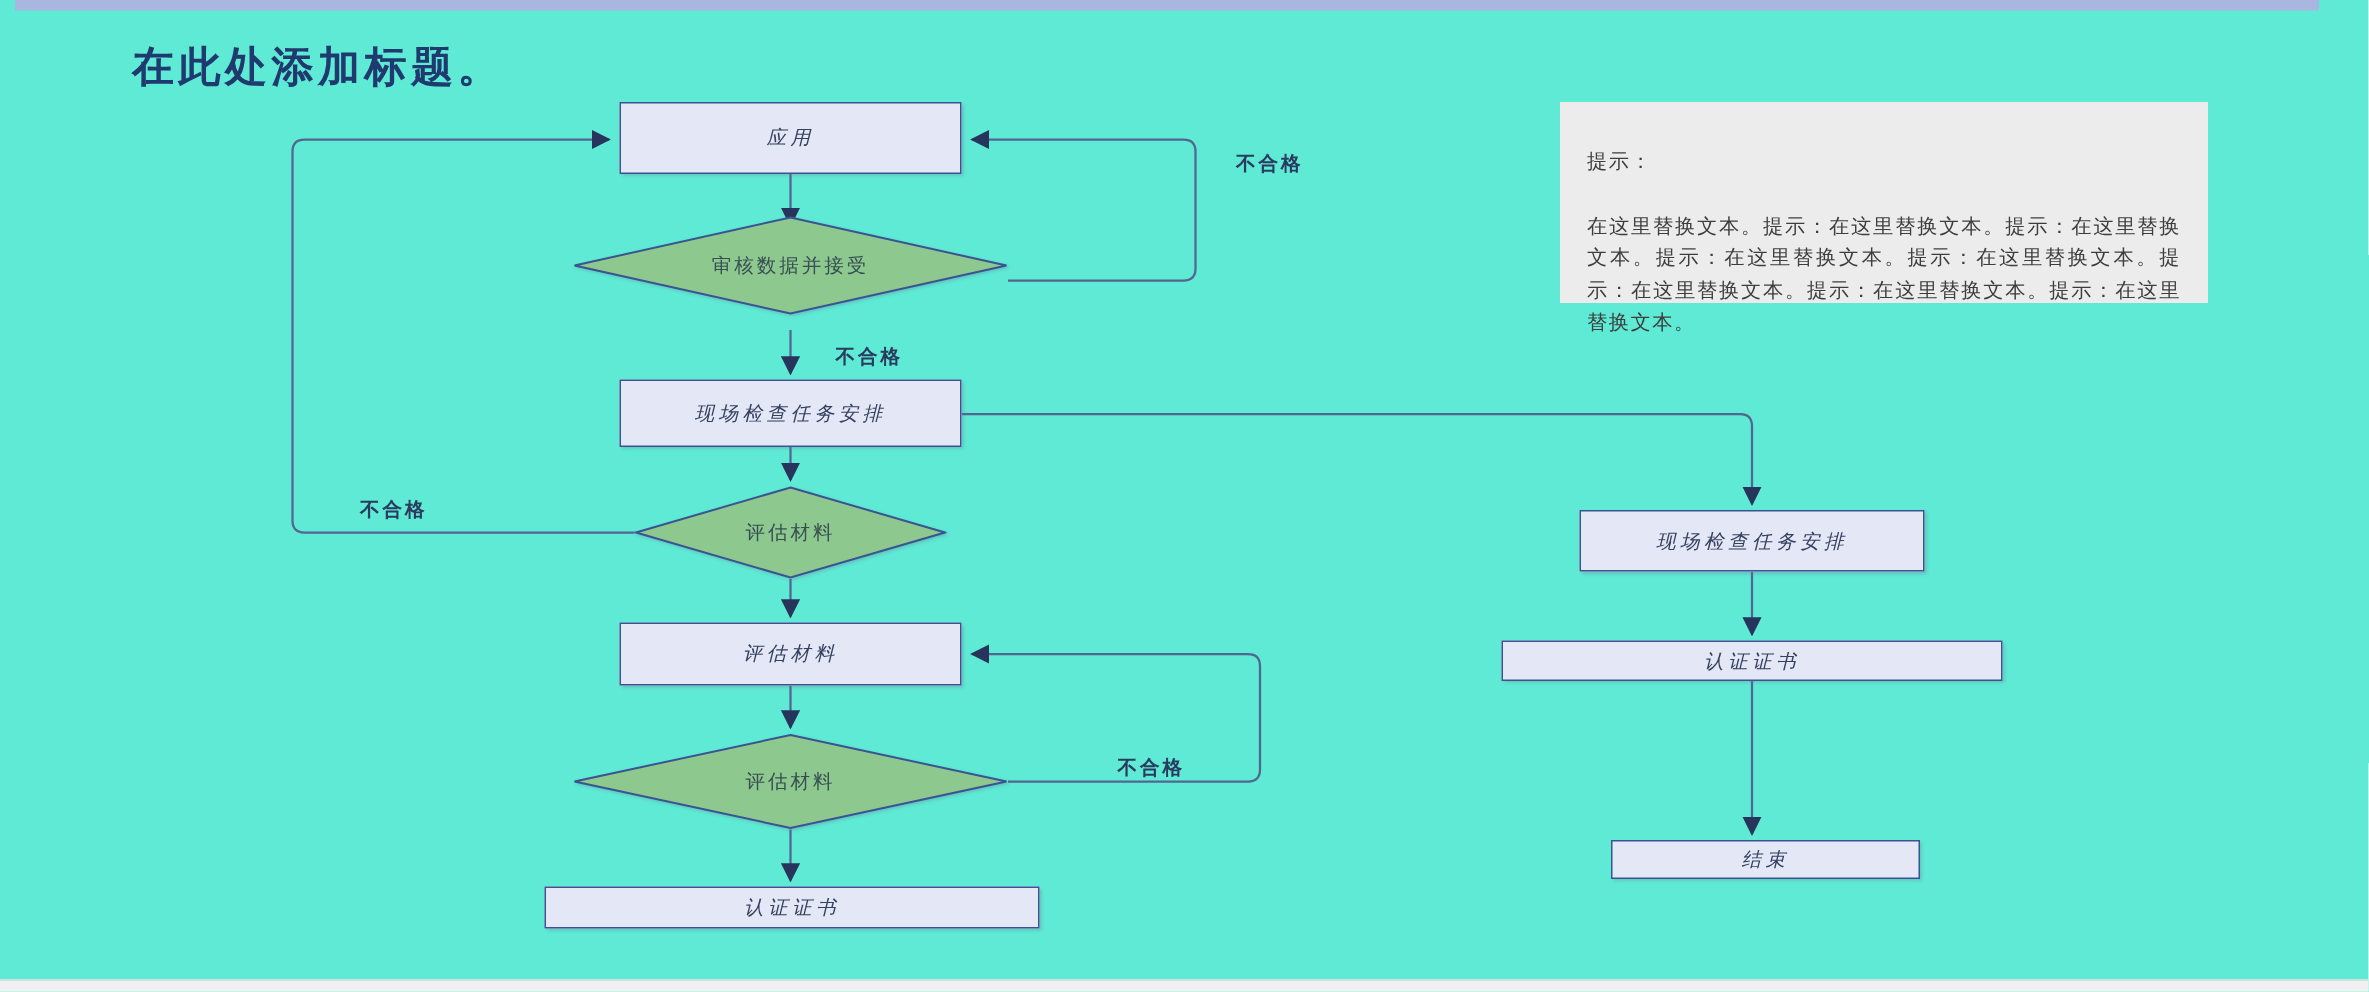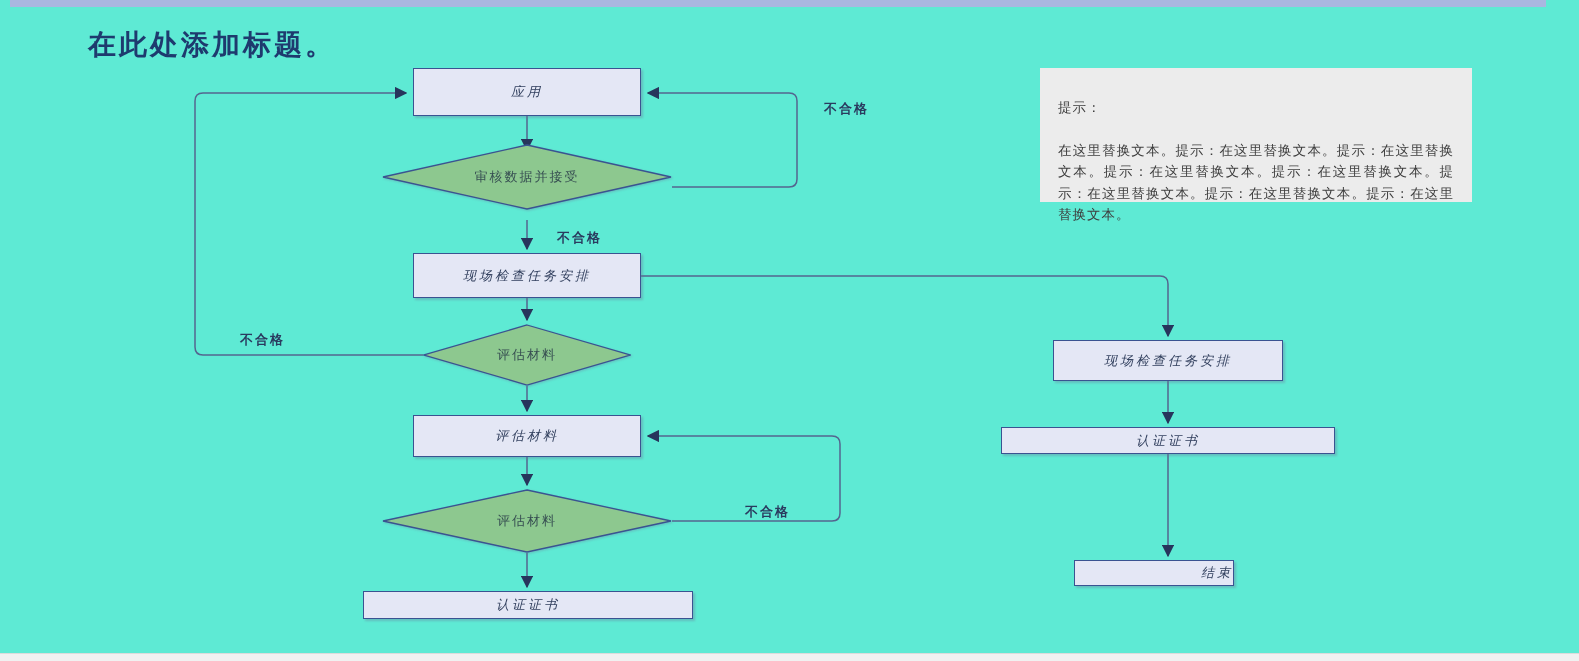--- a/index.html
+++ b/index.html
@@ -119,21 +119,21 @@
   </div>
 
   <div class="flow-box" style="left:1053px;top:340px;width:230px;height:41px;">
     <span>现场检查任务安排</span>
   </div>
 
   <div class="flow-box" style="left:1001px;top:427px;width:334px;height:27px;">
     <span>认证证书</span>
   </div>
 
-  <div class="flow-box" style="left:1074px;top:560px;width:160px;height:26px;justify-content:flex-end;">
+  <div class="flow-box" style="left:1074px;top:560px;width:206px;height:26px;">
     <span>结束</span>
   </div>
 
   <div class="edge-label" style="left:824px;top:100px;">不合格</div>
   <div class="edge-label" style="left:557px;top:229px;">不合格</div>
   <div class="edge-label" style="left:240px;top:331px;">不合格</div>
   <div class="edge-label" style="left:745px;top:503px;">不合格</div>
 
   <div class="tip-box">
     <p class="tip-heading">提示：</p>

